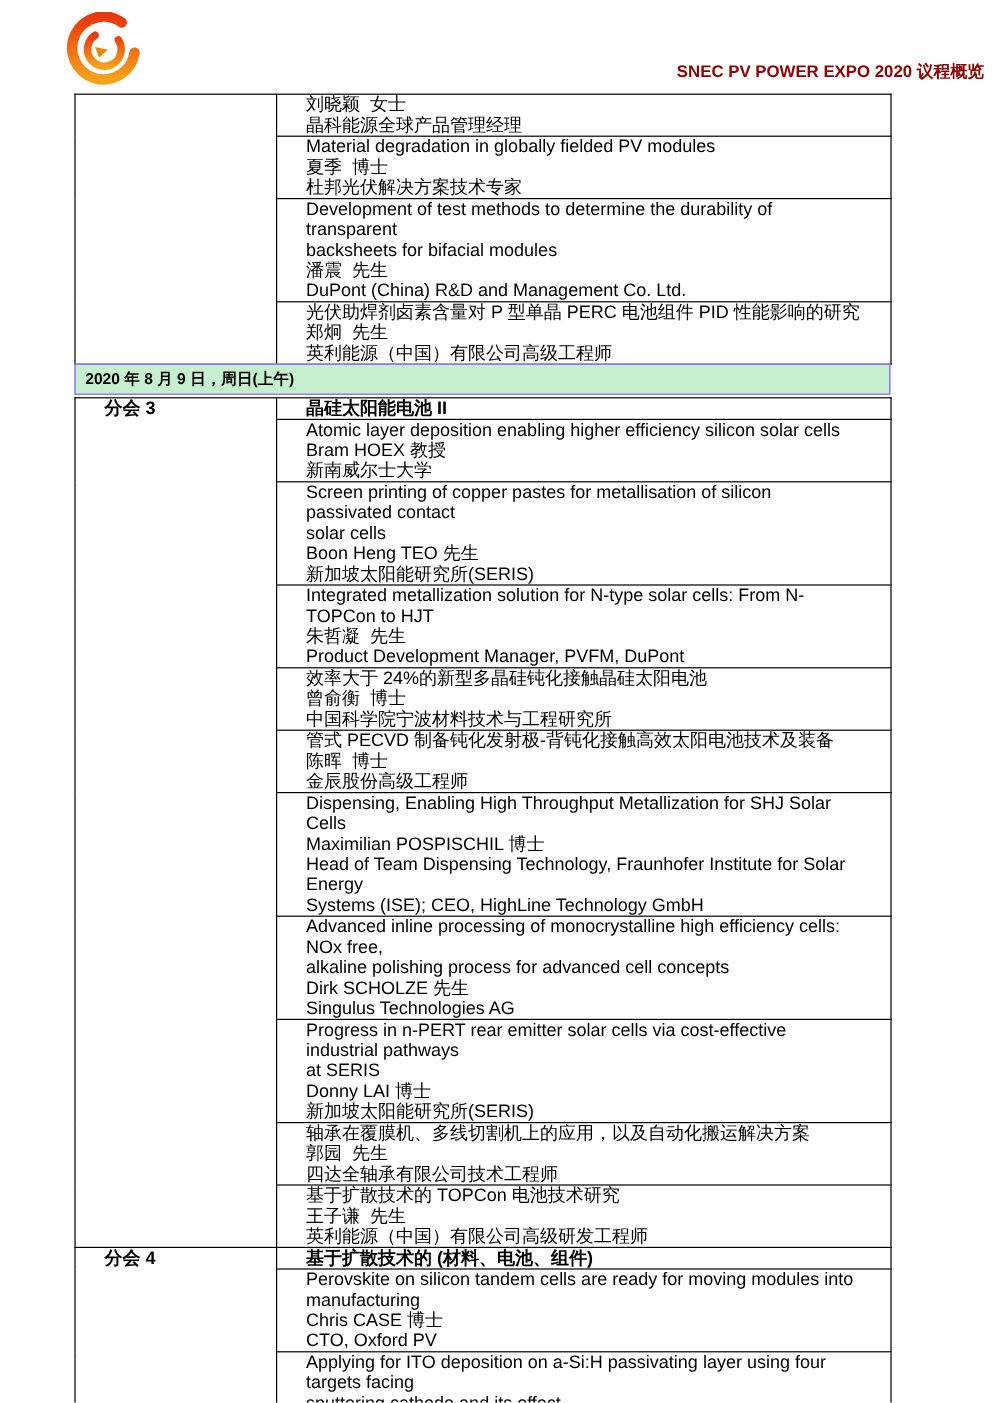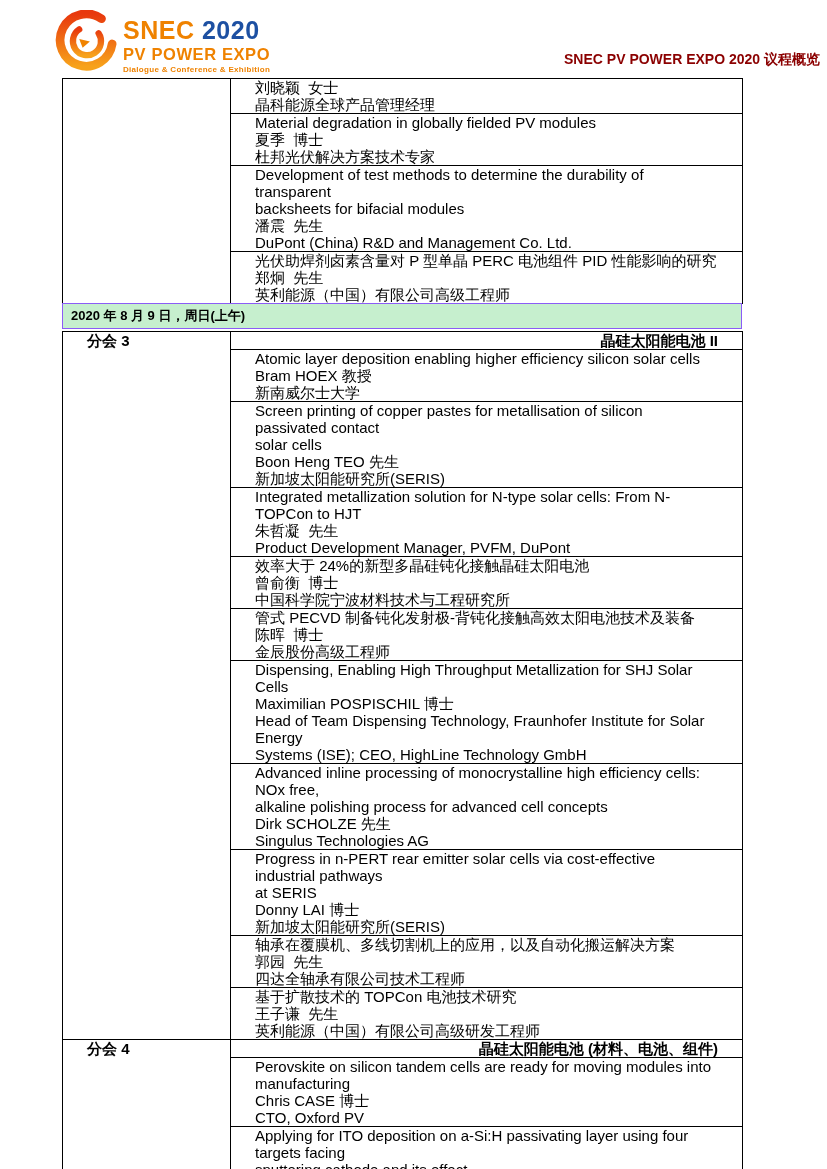--- a/index.html
+++ b/index.html
@@ -20,21 +20,21 @@
     position:absolute; top:51px; right:7px;
     font-size:14px; font-weight:bold; color:#8b0000; white-space:nowrap;
   }
   
   table.agenda { border-collapse:collapse; table-layout:fixed; width:680px; }
   table.agenda td {
     border:1px solid #000; vertical-align:top; padding:0 24px;
     font-size:15px; line-height:17px; word-wrap:break-word;
   }
   td.label-cell   { font-weight:bold; padding-top:4px; }
-  td.title-cell   { font-weight:bold; padding-top:10px; padding-bottom:10px;text-align:right; }
+  td.title-cell   { font-weight:bold; padding-top:10px; padding-bottom:10px; }
   .line { white-space:pre-wrap; }
   .t-cont     { position:absolute; top:78px;  left:62px; }
   .t-sessions { position:absolute; top:331px; left:62px; }
   
   .banner {
     position:absolute; top:303px; left:62px; width:680px; height:26px;
     background:#c6efce; border:1px solid #8b5cf6; box-sizing:border-box;
     display:flex; align-items:center; padding-left:8px;
     font-size:13px; font-weight:bold;
   }
@@ -54,28 +54,20 @@
       <defs>
         <linearGradient id="swirlGrad" x1="0" y1="0" x2="0" y2="1">
           <stop offset="0" stop-color="#e8380d"></stop>
           <stop offset="1" stop-color="#f7a21b"></stop>
         </linearGradient>
       </defs>
       <path d="M 48 8 A 27 27 0 1 0 59 34" fill="none" stroke="url(#swirlGrad)" stroke-width="9" stroke-linecap="round"></path>
       <path d="M 25 19 A 14.5 14.5 0 1 0 45 23" fill="none" stroke="url(#swirlGrad)" stroke-width="6.5" stroke-linecap="round"></path>
       <path d="M 25 29 l 11 2.5 l -7.5 6.5 z" fill="#f08300"></path>
     </svg>
-    <div class="logo-text">
-      <div class="logo-line1">
-        <span class="logo-brand">SNEC</span>
-        <span class="logo-year">2020</span>
-      </div>
-      <div class="logo-line2">PV POWER EXPO</div>
-      <div class="logo-line3">Dialogue &amp; Conference &amp; Exhibition</div>
-    </div>
   </div>
 
   <div class="doc-title">SNEC PV POWER EXPO 2020 议程概览</div>
 
   <table class="agenda t-cont">
     <colgroup>
         <col style="width:168px">
         <col style="width:512px">
       </colgroup>
     <tbody id="cont-body">
@@ -192,21 +184,21 @@
         </tr>
         <tr>
           <td>
             <div class="line">基于扩散技术的 TOPCon 电池技术研究</div>
             <div class="line">王子谦  先生</div>
             <div class="line">英利能源（中国）有限公司高级研发工程师</div>
           </td>
         </tr>
         <tr>
           <td class="label-cell" rowspan="3">分会 4</td>
-          <td class="title-cell">晶硅太阳能电池 (材料、电池、组件)</td>
+          <td class="title-cell">基于扩散技术的 (材料、电池、组件)</td>
         </tr>
         <tr>
           <td>
             <div class="line">Perovskite on silicon tandem cells are ready for moving modules into</div>
             <div class="line">manufacturing</div>
             <div class="line">Chris CASE 博士</div>
             <div class="line">CTO, Oxford PV</div>
           </td>
         </tr>
         <tr>

